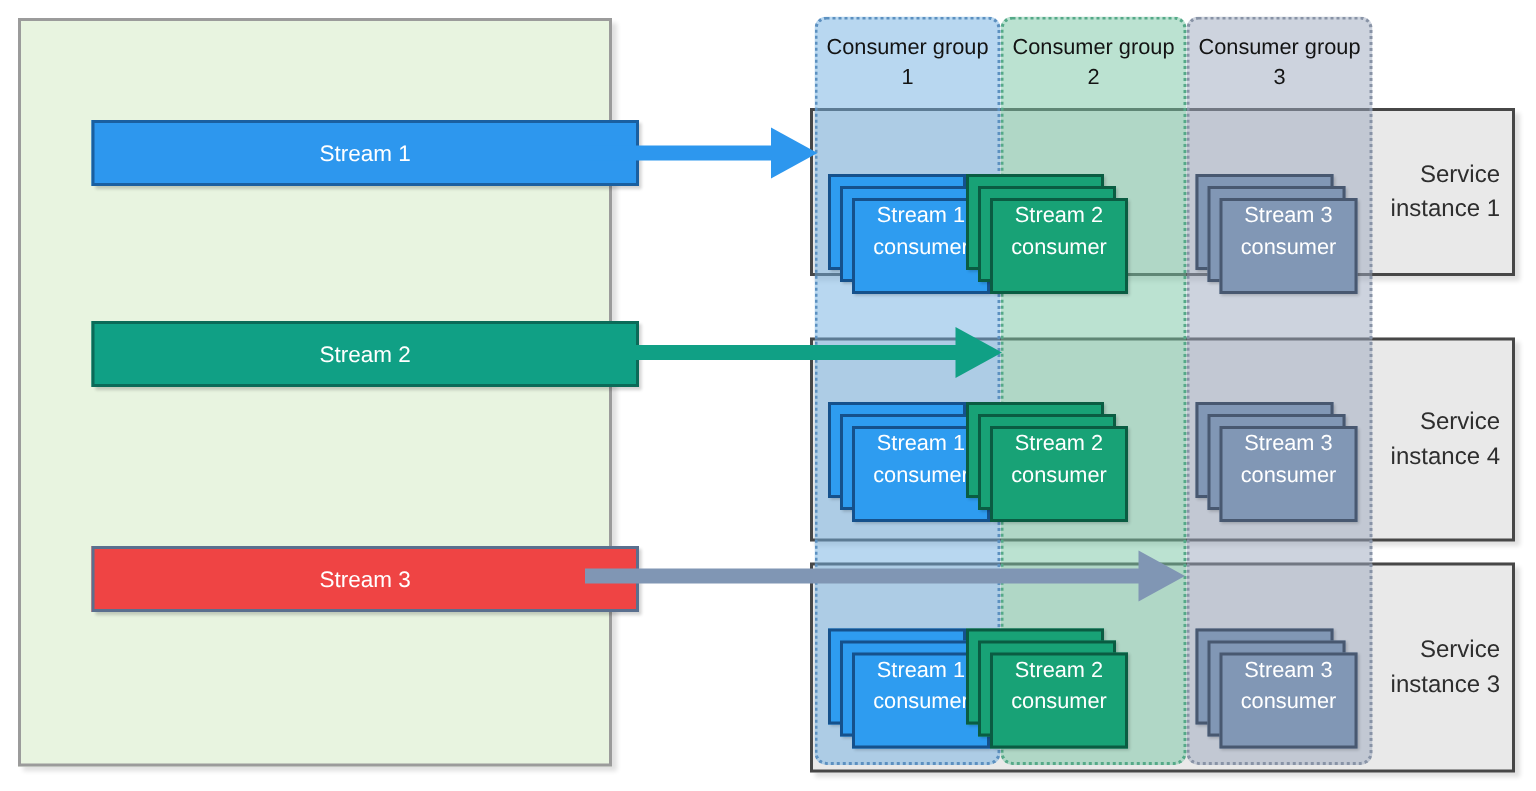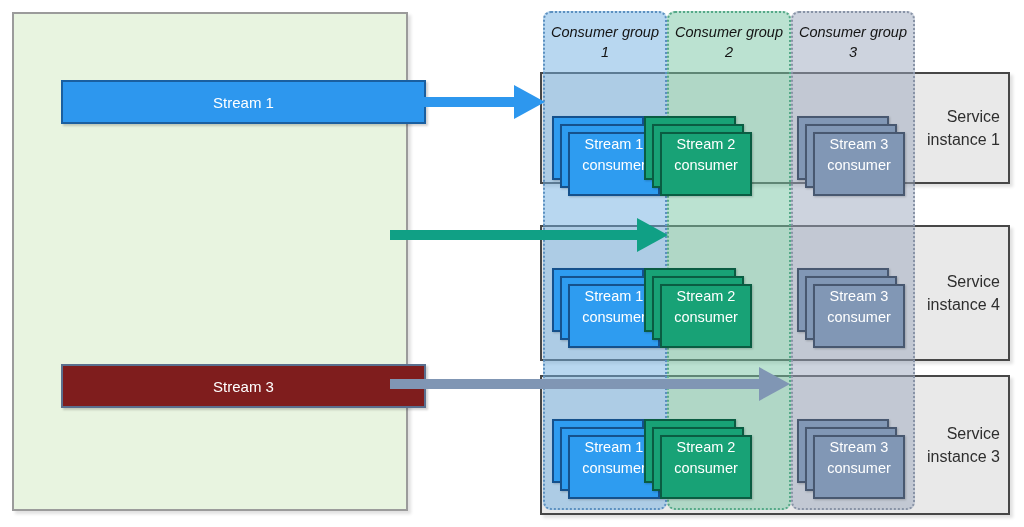--- a/index.html
+++ b/index.html
@@ -20,41 +20,41 @@
     font-size:15px;color:#131313;
   }
   .stream-bar{
     left:25px;width:365px;height:44px;
     display:flex;align-items:center;justify-content:center;
     color:#ffffff;font-size:15px;
     border:2px solid;box-shadow:2px 2px 2px rgba(0,0,0,0.18);margin-left:36px;
   }
   .bar1{top:80px;background:#2d97ee;border-color:#1a5fa0;}
   .bar2{top:214px;background:#10a085;border-color:#0b6a58;}
-  .bar3{top:364px;background:#7f1d1d;border-color:#5a6f8e;}
+  .bar3{top:364px;background:#ef4444;border-color:#5a6f8e;}
 
   
   .svc-row{
     left:540px;width:470px;background:#e9e9e9;border:2px solid #474747;
     box-shadow:3px 3px 3px rgba(0,0,0,0.12);z-index:1;
   }
   .row1{top:72px;height:112px;}
   .row2{top:225px;height:136px;}
   .row3{top:375px;height:140px;}
   .svc-label{
     position:absolute;right:0;top:0;bottom:0;width:120px;
     display:flex;align-items:center;justify-content:flex-end;
     padding-right:8px;box-sizing:border-box;
     text-align:right;font-size:16px;line-height:23px;color:#2e2e2e;
   }
 
   
   .cg-col{
     top:11px;width:124px;height:499px;border-radius:8px;
-    border:2px dotted;z-index:2;font-style:italic;
+    border:2px dotted;z-index:2;
   }
   .col1{left:543px;background:rgba(113,176,226,0.5);border-color:#5c90c0;}
   .col2{left:667px;background:rgba(120,198,164,0.5);border-color:#55a988;}
   .col3{left:791px;background:rgba(156,168,190,0.5);border-color:#8893a6;}
   .cg-label{
     position:absolute;top:9px;left:0;width:100%;text-align:center;
     font-size:14.5px;line-height:20px;color:#131313;
   }
 
   
@@ -106,20 +106,23 @@
   <div class="abs cg-col col2">
     <div class="cg-label">Consumer group 2</div>
   </div>
   <div class="abs cg-col col3">
     <div class="cg-label">Consumer group 3</div>
   </div>
 
   <div class="abs cluster"></div>
   <div class="abs stream-bar bar1">
     <span>Stream 1</span>
+  </div>
+  <div class="abs stream-bar bar2">
+    <span>Stream 2</span>
   </div>
   <div class="abs stream-bar bar3">
     <span>Stream 3</span>
   </div>
 
   <div class="abs stack s-c1 s-r1">
     <div class="card back c1"></div>
     <div class="card mid c1"></div>
     <div class="card front c1">
       <span>Stream 1 consumer</span>

